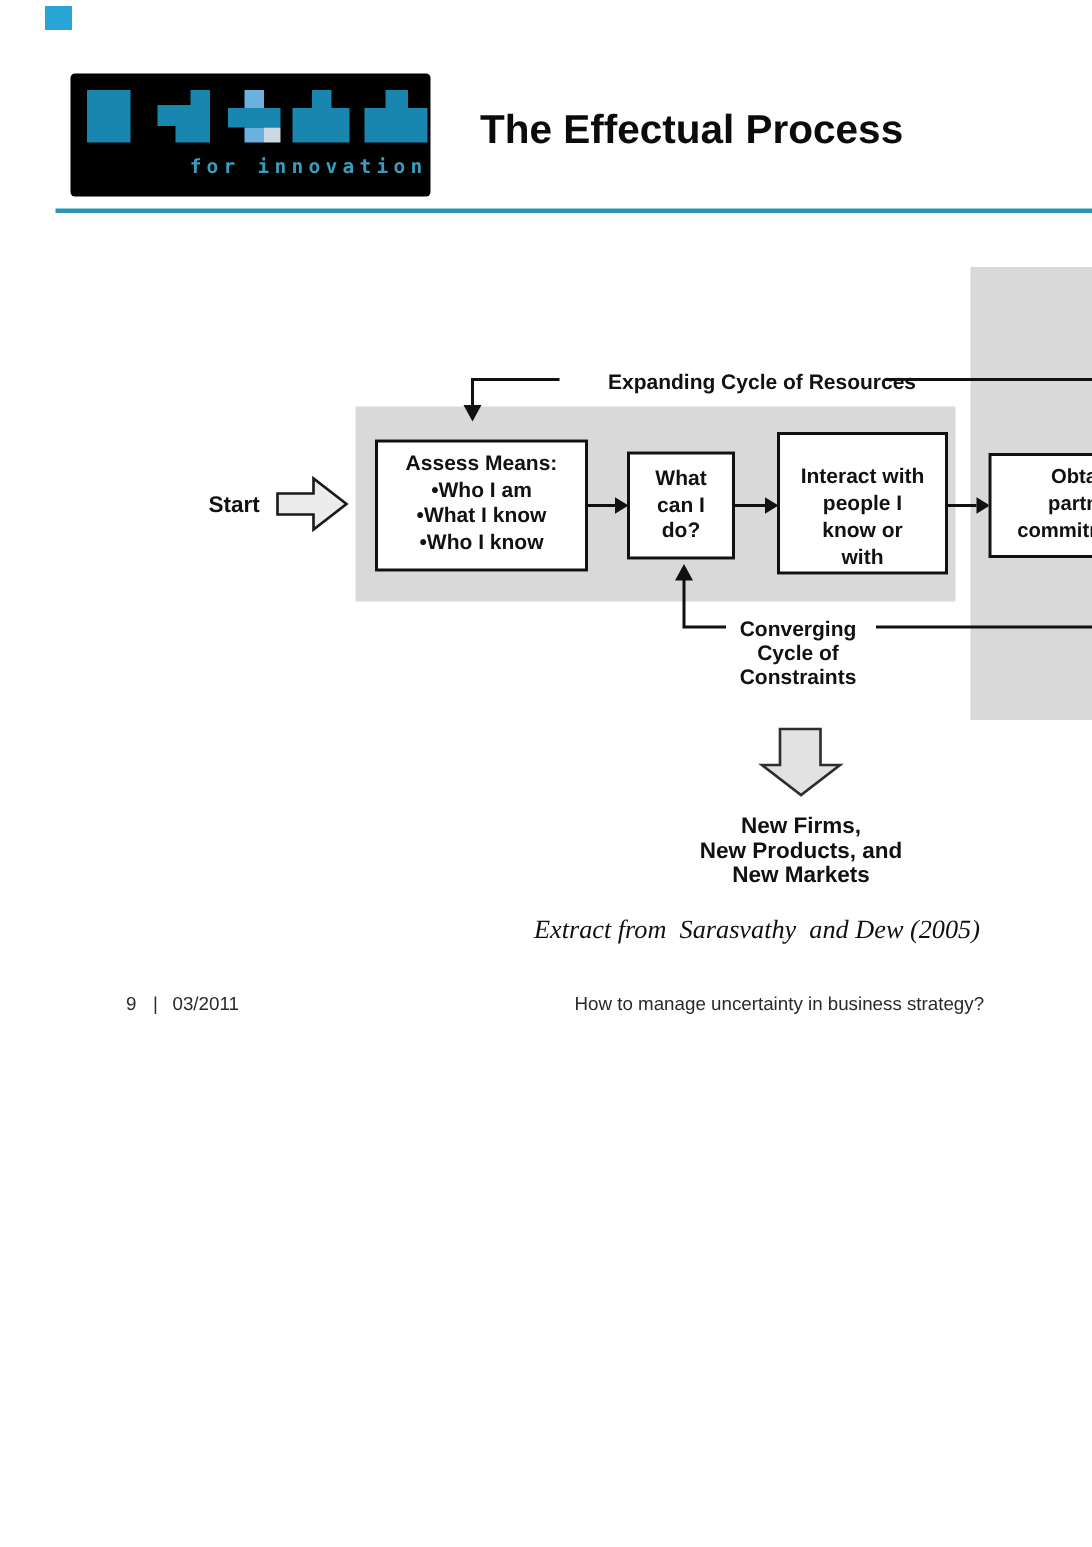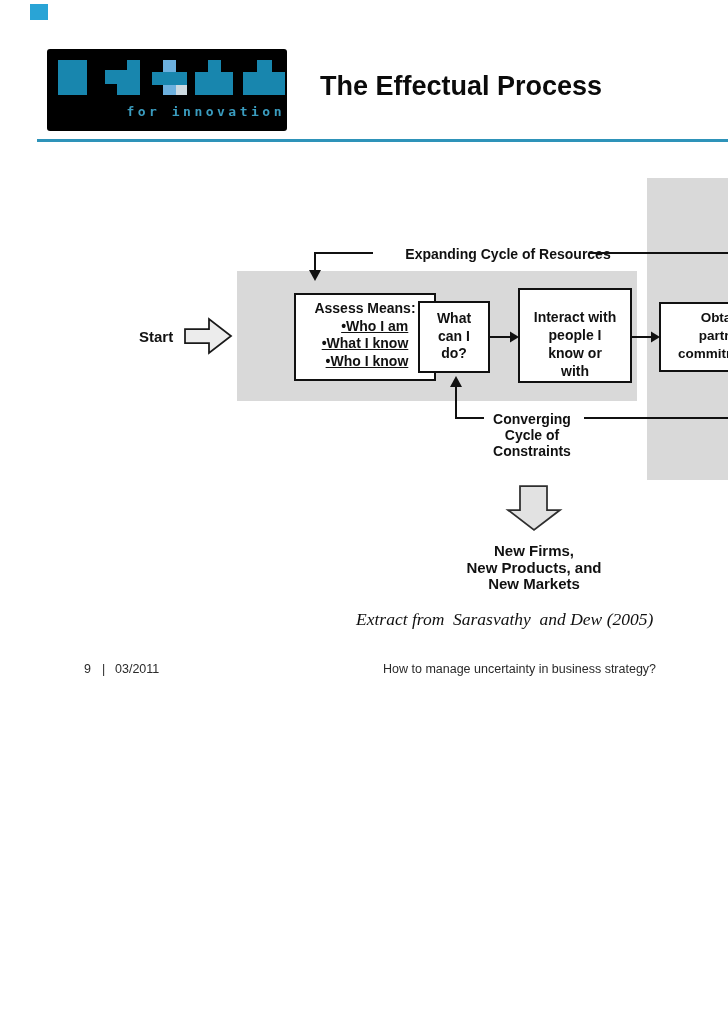--- a/index.html
+++ b/index.html
@@ -32,22 +32,22 @@
   
   .dlabel{font-weight:bold;color:#111;text-align:center;line-height:16px;}
   #expanding-label{left:378px;top:246px;width:210px;font-size:14px;white-space:nowrap;margin-left:25px;}
   #start-label{left:139px;top:328px;font-size:15px;font-weight:bold;color:#111;}
   #converging-label{left:472px;top:411px;width:120px;font-size:14px;}
   #outcome-label{left:444px;top:543px;width:180px;font-size:15px;line-height:16.5px;}
 
   
   .pbox{background:#ffffff;border:2px solid #111;box-sizing:border-box;
         font-weight:bold;color:#111;font-size:14px;line-height:17.5px;text-align:center;}
-  #assess-box{left:250px;top:293px;width:142px;height:88px;padding-top:5px;margin-left:44px;}
-  #assess-box .bullets{display:inline-block;text-align:right;text-decoration:underline;}
+  #assess-box{left:250px;top:293px;width:142px;height:88px;padding-top:5px;}
+  #assess-box .bullets{display:inline-block;text-align:center;}
   #what-box{left:418px;top:301px;width:72px;height:72px;padding-top:7px;text-align:center;}
   #interact-box{left:518px;top:288px;width:114px;height:95px;padding-top:18px;line-height:18px;}
   #obtain-box{left:659px;top:302px;width:126px;height:70px;padding-top:5px;font-size:13.5px;line-height:18px;}
 
   
   #caption{left:356px;top:609px;font-family:"Liberation Serif",serif;font-style:italic;
            font-size:17.5px;color:#101010;white-space:pre;}
   .footer-text{top:662px;font-size:12.5px;color:#2a2a2a;white-space:nowrap;}
   #footer-page{left:84px;}
   #footer-sep{left:102px;}

